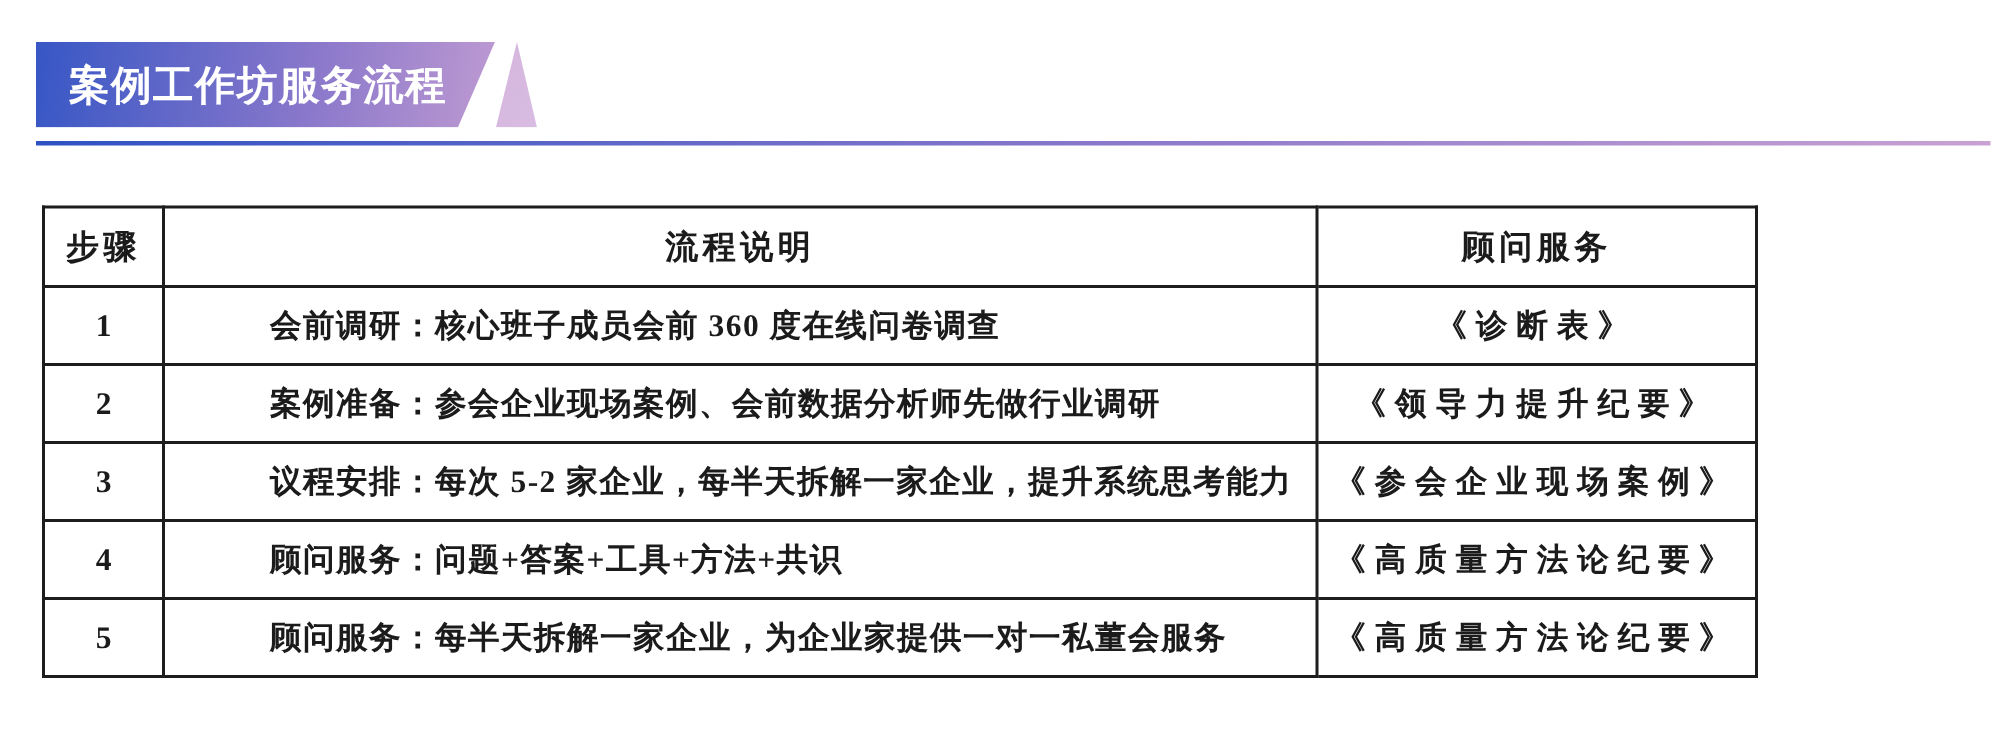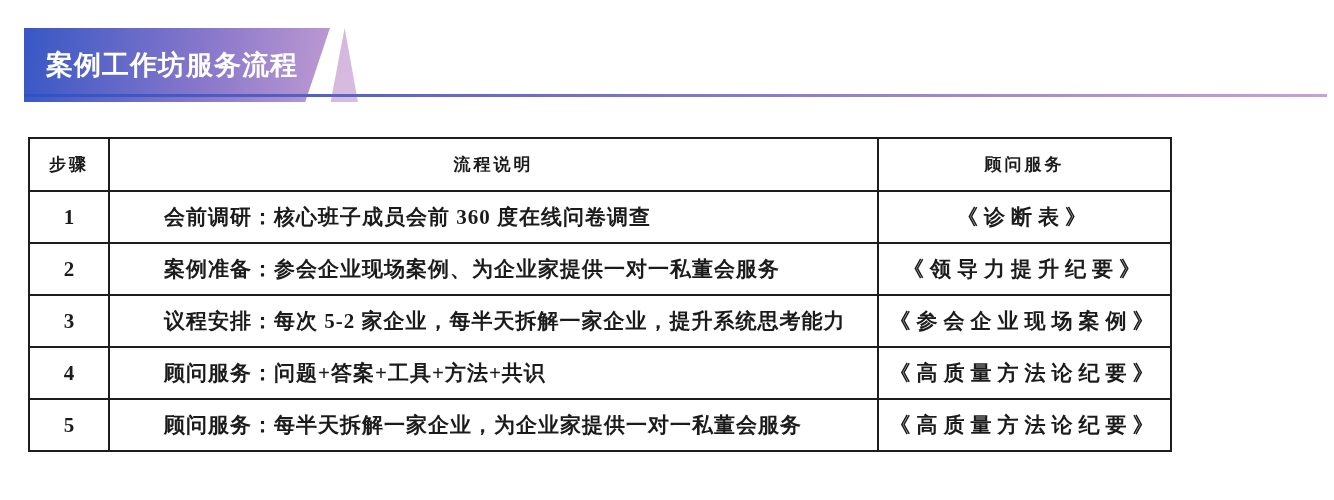--- a/index.html
+++ b/index.html
@@ -15,21 +15,21 @@
   * { box-sizing: border-box; }
   html, body {
     margin: 0; padding: 0;
     width: 1334px; height: 500px;
     background: #ffffff;
     font-family: "Liberation Serif", "DejaVu Serif", serif;
     position: relative; overflow: hidden;
   }
 
   
-  .banner-wrap { position: absolute; left: 24px; top: 28px; width: 334px; height: 74px; }
+  .banner-wrap { position: absolute; left: 24px; top: 28px; width: 334px; height: 57px; }
   .banner-main {
     position: absolute; inset: 0;
     clip-path: polygon(0 0, 91.6% 0, 84.2% 100%, 0 100%);
     background: linear-gradient(97deg, var(--grad-start) 0%, var(--grad-mid) 55%, var(--grad-end) 100%);
     display: flex; align-items: center;
   }
   .banner-title {
     color: var(--banner-text);
     font-family: "Liberation Sans", "DejaVu Sans", sans-serif;
     font-weight: bold; font-size: 27px; letter-spacing: 1px;
@@ -52,24 +52,24 @@
   table.flow-table {
     position: absolute; left: 28px; top: 137px;
     width: 1142px;
     border-collapse: collapse; table-layout: fixed;
     color: var(--text); font-weight: bold;
   }
   .flow-table th, .flow-table td {
     border: 2px solid var(--border);
     overflow: hidden; white-space: nowrap;
   }
-  .flow-table th { height: 53px; font-size: 17px; letter-spacing: 3px; text-align: center; }
+  .flow-table th { height: 53px; font-size: 22px; letter-spacing: 3px; text-align: center; }
   .flow-table td { height: 52px; font-size: 21px; }
   .flow-table td.col-step { text-align: center; letter-spacing: 0; }
-  .flow-table td.col-desc { text-align: left; padding-left: 54px; letter-spacing: 1px; }
+  .flow-table td.col-desc { text-align: left; padding-left: 70px; letter-spacing: 1px; }
   .flow-table td.col-file { text-align: center; letter-spacing: 6px; }
 </style>
 </head>
 <body>
 
 <div class="page">
 
   <div class="banner-wrap">
     <div class="banner-main">
       <span class="banner-title">案例工作坊服务流程</span>
@@ -94,21 +94,21 @@
     </thead>
     <tbody id="table-body">
   <tr>
     <td class="col-step">1</td>
     <td class="col-desc">会前调研：核心班子成员会前 360 度在线问卷调查</td>
     <td class="col-file">《诊断表》</td>
   </tr>
 
   <tr>
     <td class="col-step">2</td>
-    <td class="col-desc">案例准备：参会企业现场案例、为企业家提供一对一私董会服务</td>
+    <td class="col-desc">案例准备：参会企业现场案例、会前数据分析师先做行业调研</td>
     <td class="col-file">《领导力提升纪要》</td>
   </tr>
 
   <tr>
     <td class="col-step">3</td>
     <td class="col-desc">议程安排：每次 5-2 家企业，每半天拆解一家企业，提升系统思考能力</td>
     <td class="col-file">《参会企业现场案例》</td>
   </tr>
 
   <tr>

